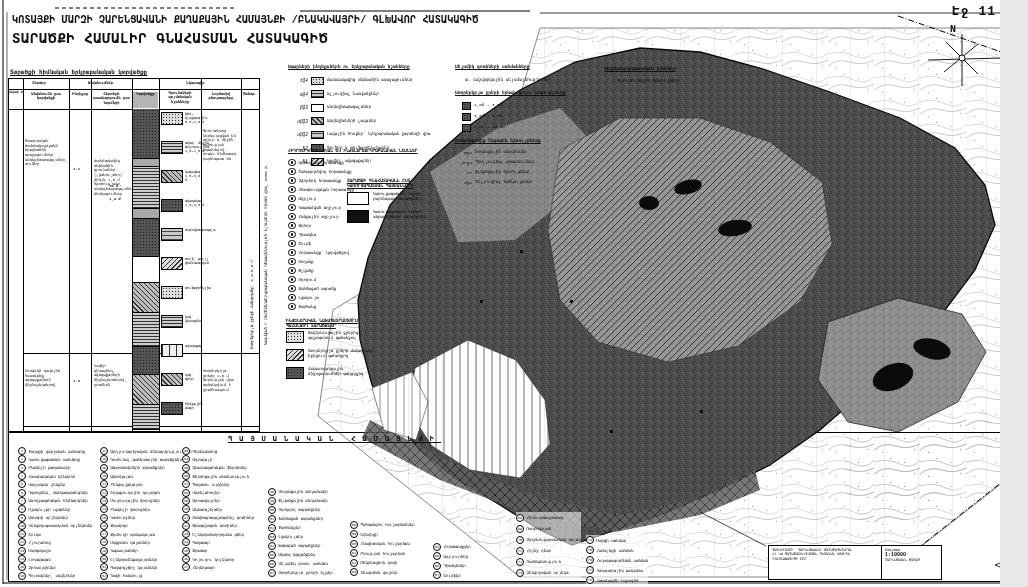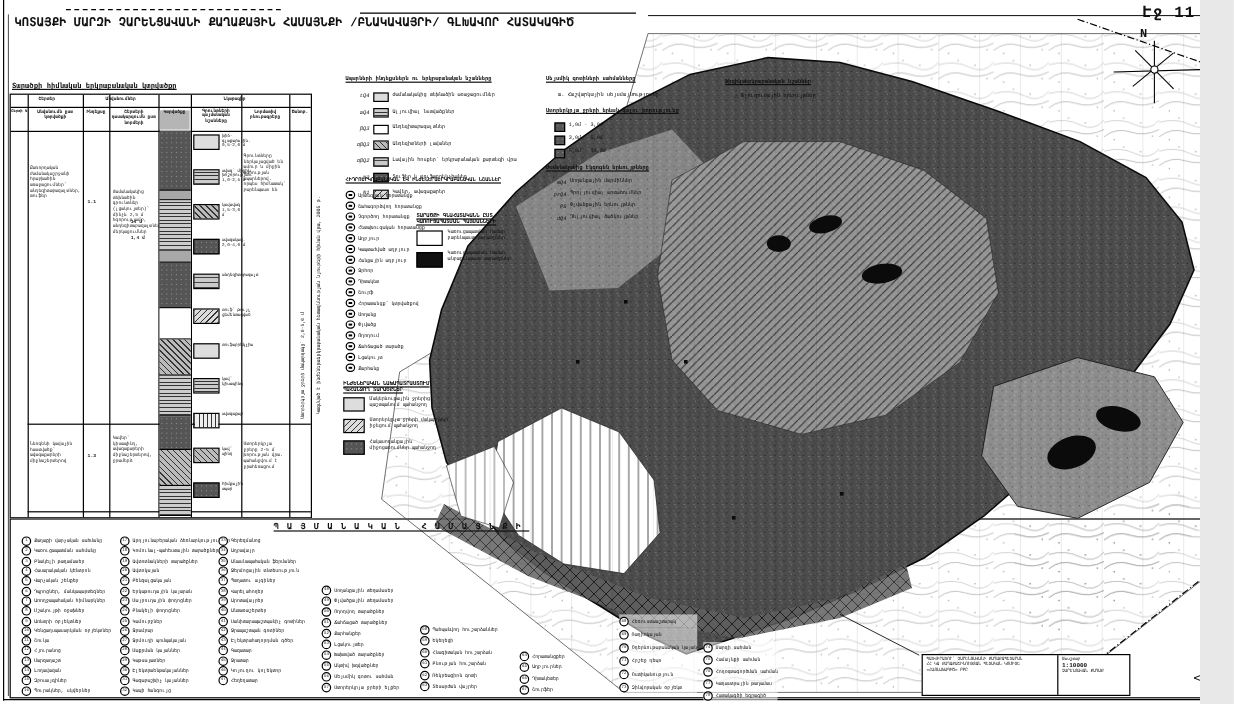--- a/index.html
+++ b/index.html
@@ -173,20 +173,21 @@
       <line x1="7" y1="12" x2="7" y2="580" stroke-width="0.6"></line>
       <line x1="3" y1="583" x2="1026" y2="583" stroke-width="1.2"></line>
       <line x1="1025" y1="10" x2="1025" y2="583" stroke-width="0.6"></line>
       <line x1="55" y1="8" x2="235" y2="8" stroke-width="1" stroke-dasharray="4 3"></line>
       <line x1="300" y1="11" x2="530" y2="11" stroke-width="1"></line>
       <line x1="540" y1="13" x2="1006" y2="13" stroke-width="0.8"></line>
     </g>
   </svg>
 
   <div class="abs t1" style="left:12px;top:14px">ԿՈՏԱՅՔԻ ՄԱՐԶԻ ՉԱՐԵՆՑԱՎԱՆԻ ՔԱՂԱՔԱՅԻՆ ՀԱՄԱՅՆՔԻ /ԲՆԱԿԱՎԱՅՐԻ/ ԳԼԽԱՎՈՐ ՀԱՏԱԿԱԳԻԾ</div>
+  <div class="abs t2" style="left:12px;top:30px">ՏԱՐԱԾՔԻ ՀԱՄԱԼԻՐ ԳՆԱՀԱՏՄԱՆ ՀԱՏԱԿԱԳԻԾ</div>
   <div class="abs pageno" style="left:952px;top:3px">Էջ 11</div>
   <div class="abs" style="left:950px;top:24px;font-size:10px;font-weight:bold">N</div>
 
   <div class="abs h5" style="left:10px;top:68px;font-size:6px">Տարածքի հիմնական երկրաբանական կտրվածքը</div>
 
   <div class="abs bd" style="left:8px;top:78px;width:250px;height:352px;background:#fff">
     <div class="vl" style="left:14px"></div>
       <div class="vl" style="left:60px"></div>
     <div class="vl" style="left:82px"></div>
       <div class="vl" style="left:123px"></div>

